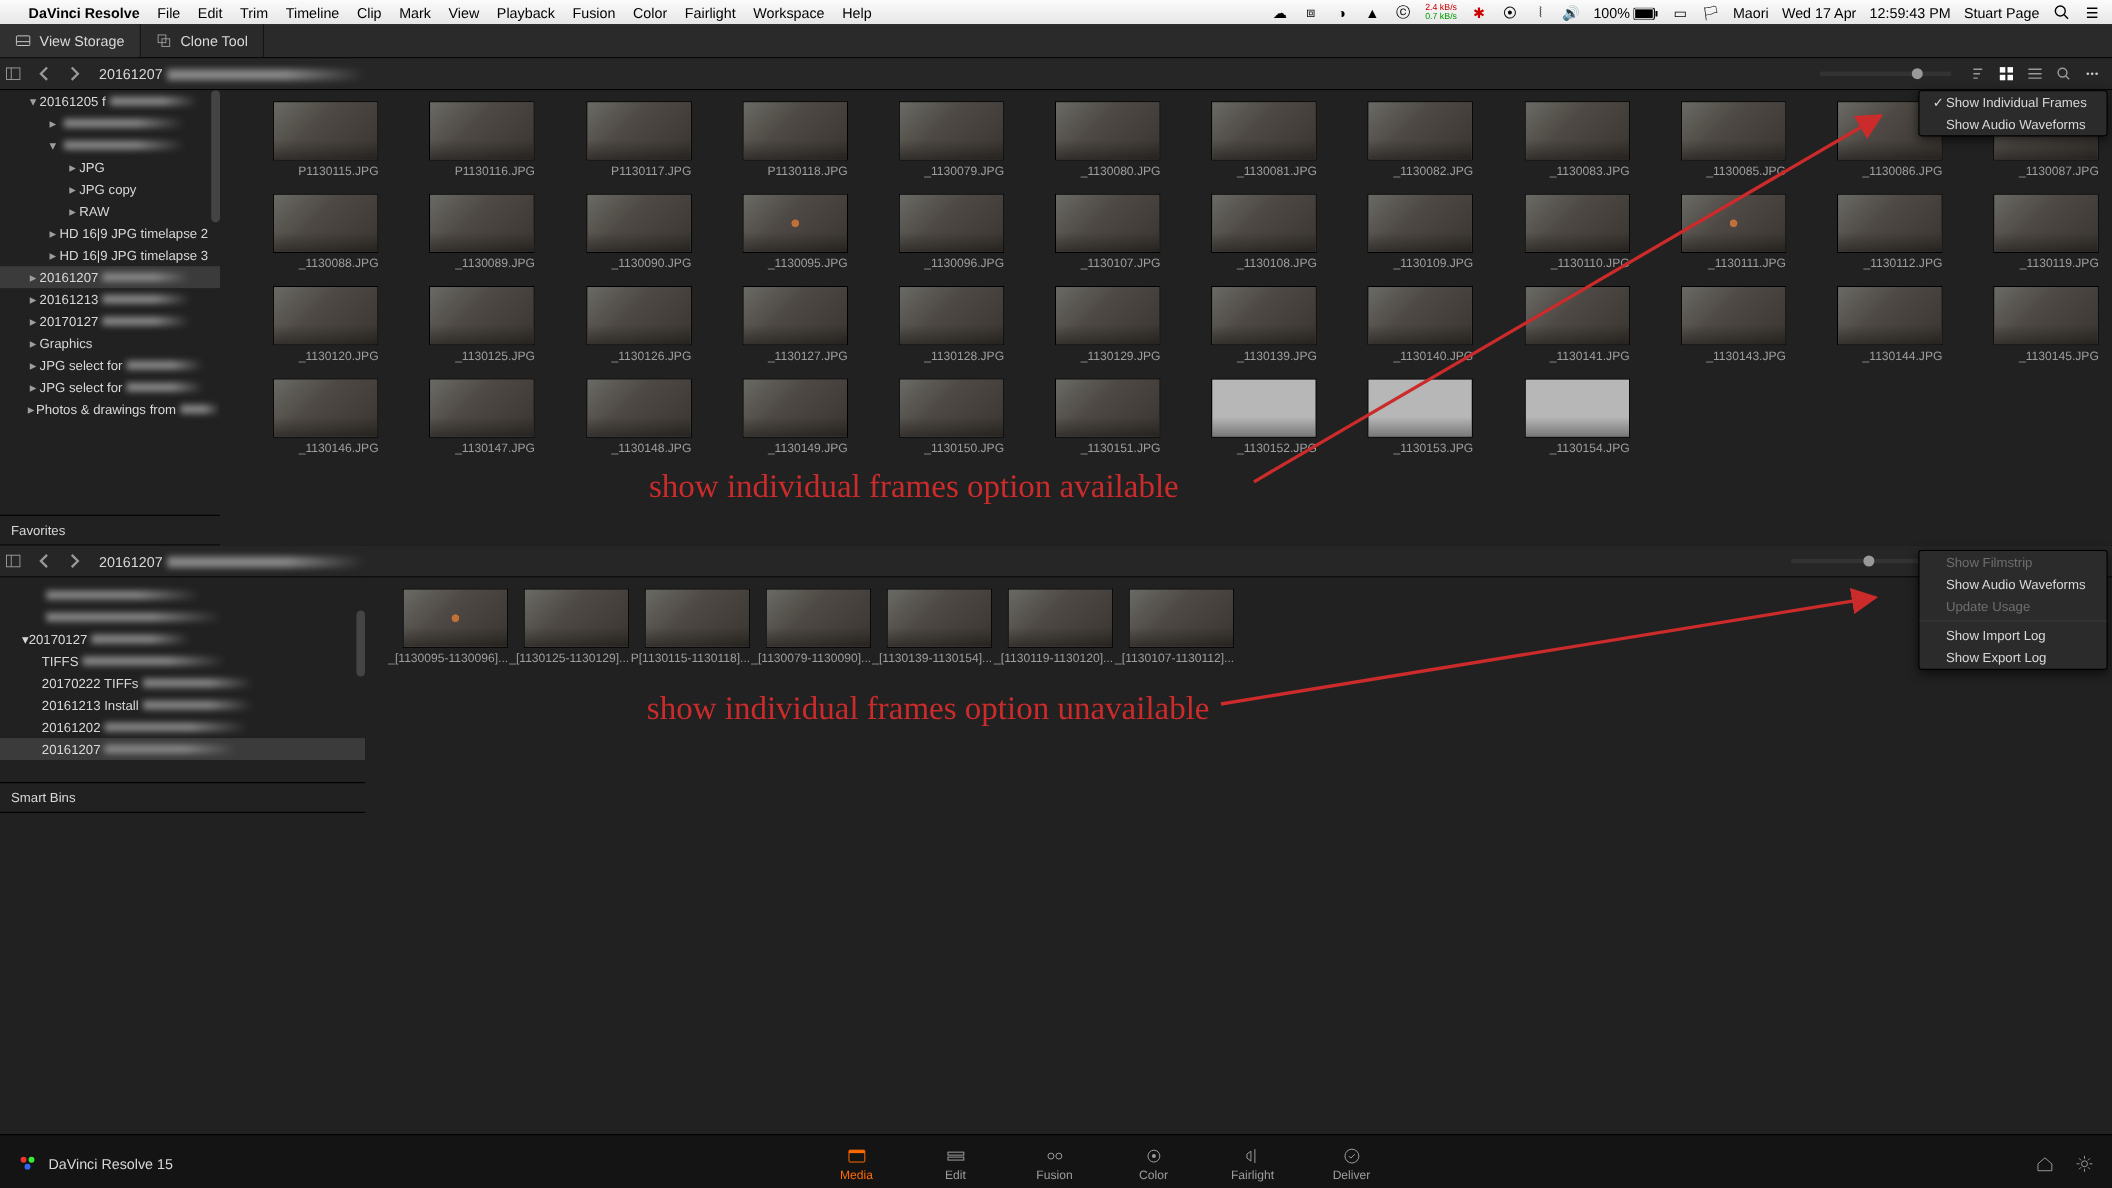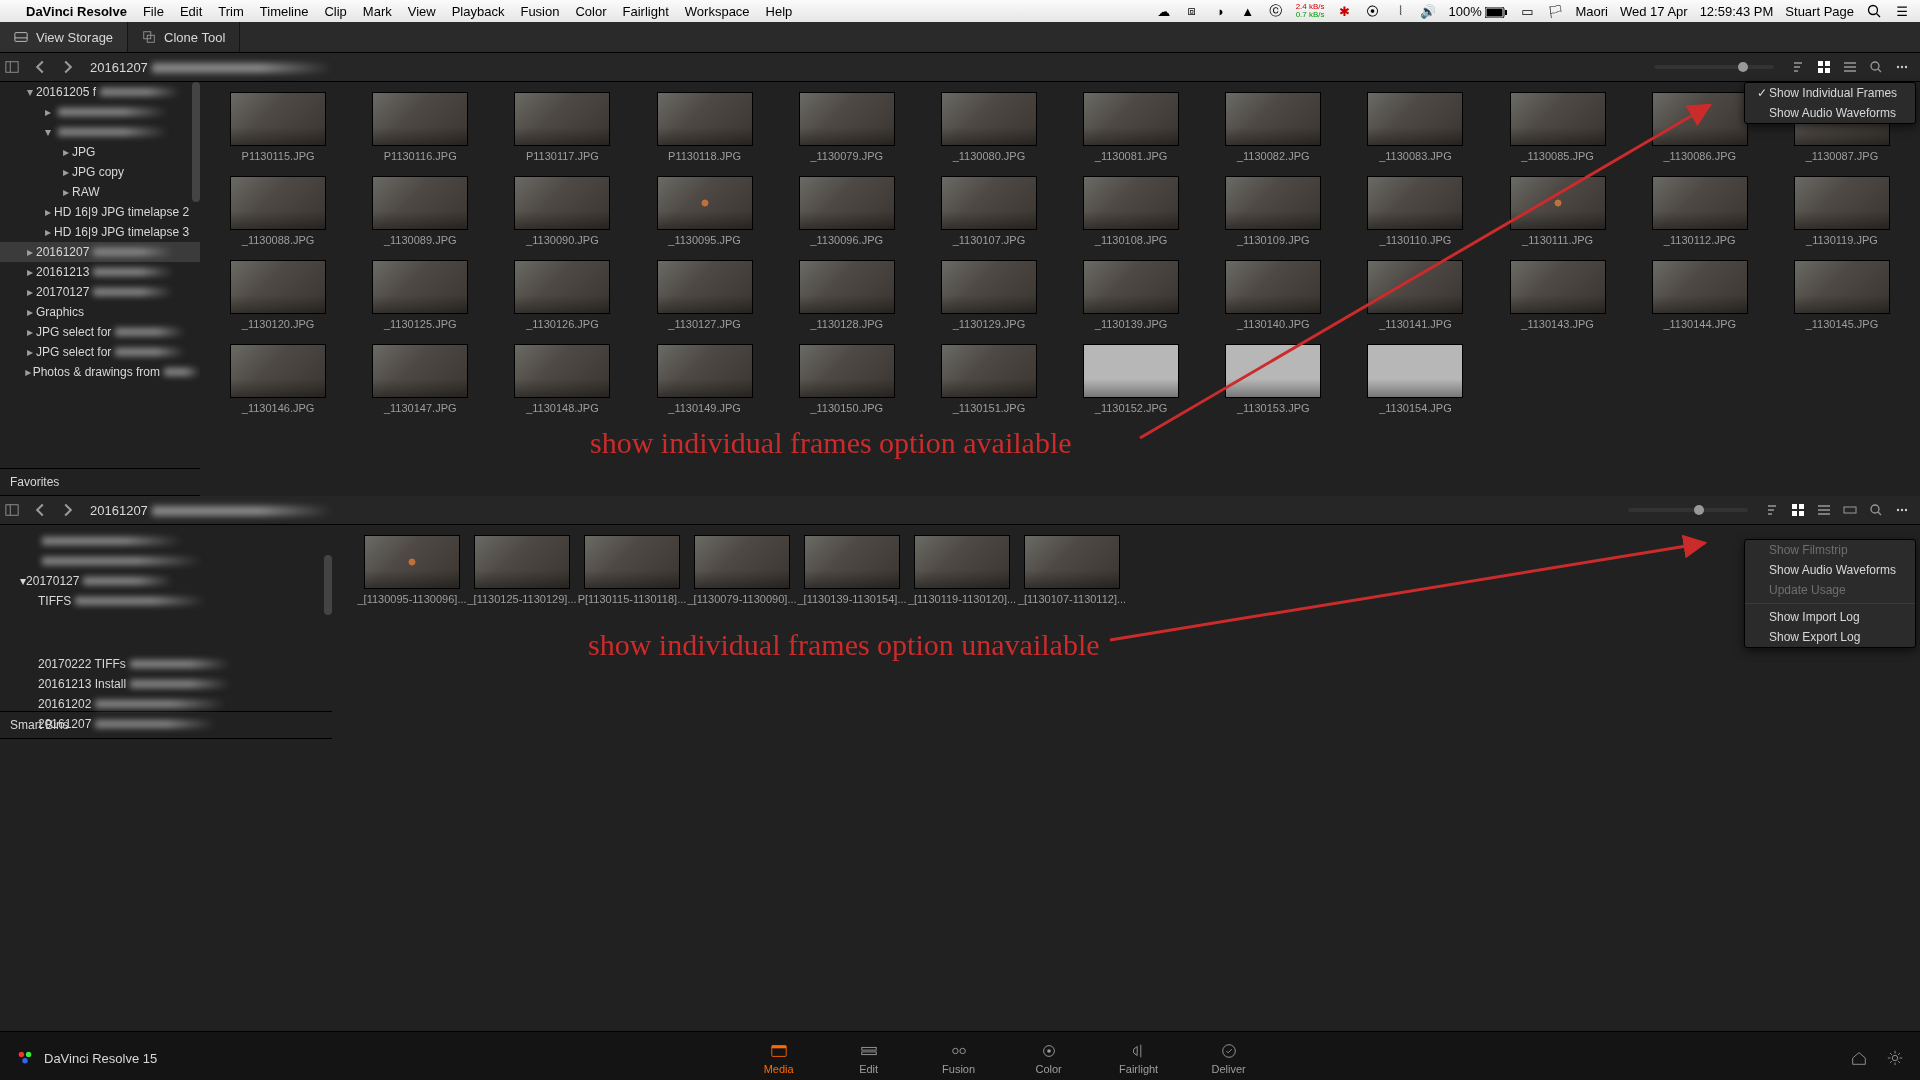--- a/index.html
+++ b/index.html
@@ -57,21 +57,21 @@
   .tree-item .smudge{display:inline-block;height:8px;background:linear-gradient(90deg,#888 0%,#888 60%,transparent 100%);filter:blur(3px);margin-left:4px}
   .tree-item.sel{background:#3b3b3b}
   .tree-item.depth1{padding-left:24px}
   .tree-item.depth2{padding-left:42px}
   .tree-item.depth3{padding-left:60px}
   .section-hdr{color:var(--txt-0);font-size:12px;padding:6px 10px;background:var(--bg-1);border-top:1px solid #000;border-bottom:1px solid #000}
 
   
   .thumb-area{flex:1;background:var(--bg-1);padding:10px 12px;overflow:hidden;position:relative}
   .thumb-grid{display:grid;grid-template-columns:repeat(12,1fr);gap:14px 10px}
-  .thumb{display:flex;flex-direction:column;align-items:center}
+  .thumb{display:flex;flex-direction:column;align-items:flex-end}
   .thumb .img{width:94px;height:52px;background:#555;border:1px solid #000;position:relative;overflow:hidden}
   .thumb .lbl{color:var(--txt-1);font-size:11px;margin-top:4px;text-align:center;white-space:nowrap}
   .thumb-grid.lower-grid{grid-template-columns:repeat(7,100px);gap:14px 10px;padding-left:18px}
   .thumb .img::before{content:'';position:absolute;inset:0;background:linear-gradient(135deg,#6a6a64 0,#4e4944 40%,#3a3530 100%)}
   .thumb .img::after{content:'';position:absolute;left:0;right:0;bottom:0;height:18px;background:linear-gradient(180deg,rgba(0,0,0,0) 0%,rgba(0,0,0,.35) 100%)}
   .thumb .img.spot::before{background:radial-gradient(circle at 50% 50%,#c07038 0,#c07038 6%,transparent 7%),linear-gradient(135deg,#6a6a64 0,#4e4944 40%,#3a3530 100%)}
   .thumb .img.grey::before{background:#b7b7b7}
 
   
   .dropdown{position:absolute;right:4px;top:64px;background:var(--menu-bg);border:1px solid #000;border-radius:3px;min-width:170px;z-index:50;box-shadow:0 3px 10px rgba(0,0,0,.6)}
@@ -574,21 +574,21 @@
         </div>
         <div class="bin-item" style="padding-left: 38px;">
           <span></span>
           <span class="smudge" style="width:160px"></span>
         </div>
         <div class="bin-item" style="padding-left: 20px;">▾ <span>20170127</span><span class="smudge" style="width:90px"></span></div>
         <div class="bin-item" style="padding-left: 38px;">
           <span>TIFFS</span>
           <span class="smudge" style="width:130px"></span>
         </div>
-        <div class="bin-item" style="padding-left: 38px; margin-top: 43px;">
+        <div class="bin-item" style="padding-left: 38px;">
           <span>20170222 TIFFs</span>
           <span class="smudge" style="width:100px"></span>
         </div>
         <div class="bin-item" style="padding-left: 38px;">
           <span>20161213 Install</span>
           <span class="smudge" style="width:100px"></span>
         </div>
         <div class="bin-item" style="padding-left: 38px;">
           <span>20161202</span>
           <span class="smudge" style="width:130px"></span>
@@ -628,21 +628,21 @@
           <div class="lbl">_[1130119-1130120]...</div>
         </div>
         <div class="thumb">
           <div class="img"></div>
           <div class="lbl">_[1130107-1130112]...</div>
         </div>
       </div>
   </div>
 </div>
 
-<div class="dropdown" style="top:539px">
+<div class="dropdown" style="top:500px">
   <div class="dd-item disabled">
       <span class="chk"></span>
       <span>Show Filmstrip</span>
     </div>
   <div class="dd-item">
       <span class="chk"></span>
       <span>Show Audio Waveforms</span>
     </div>
   <div class="dd-item disabled">
       <span class="chk"></span>

